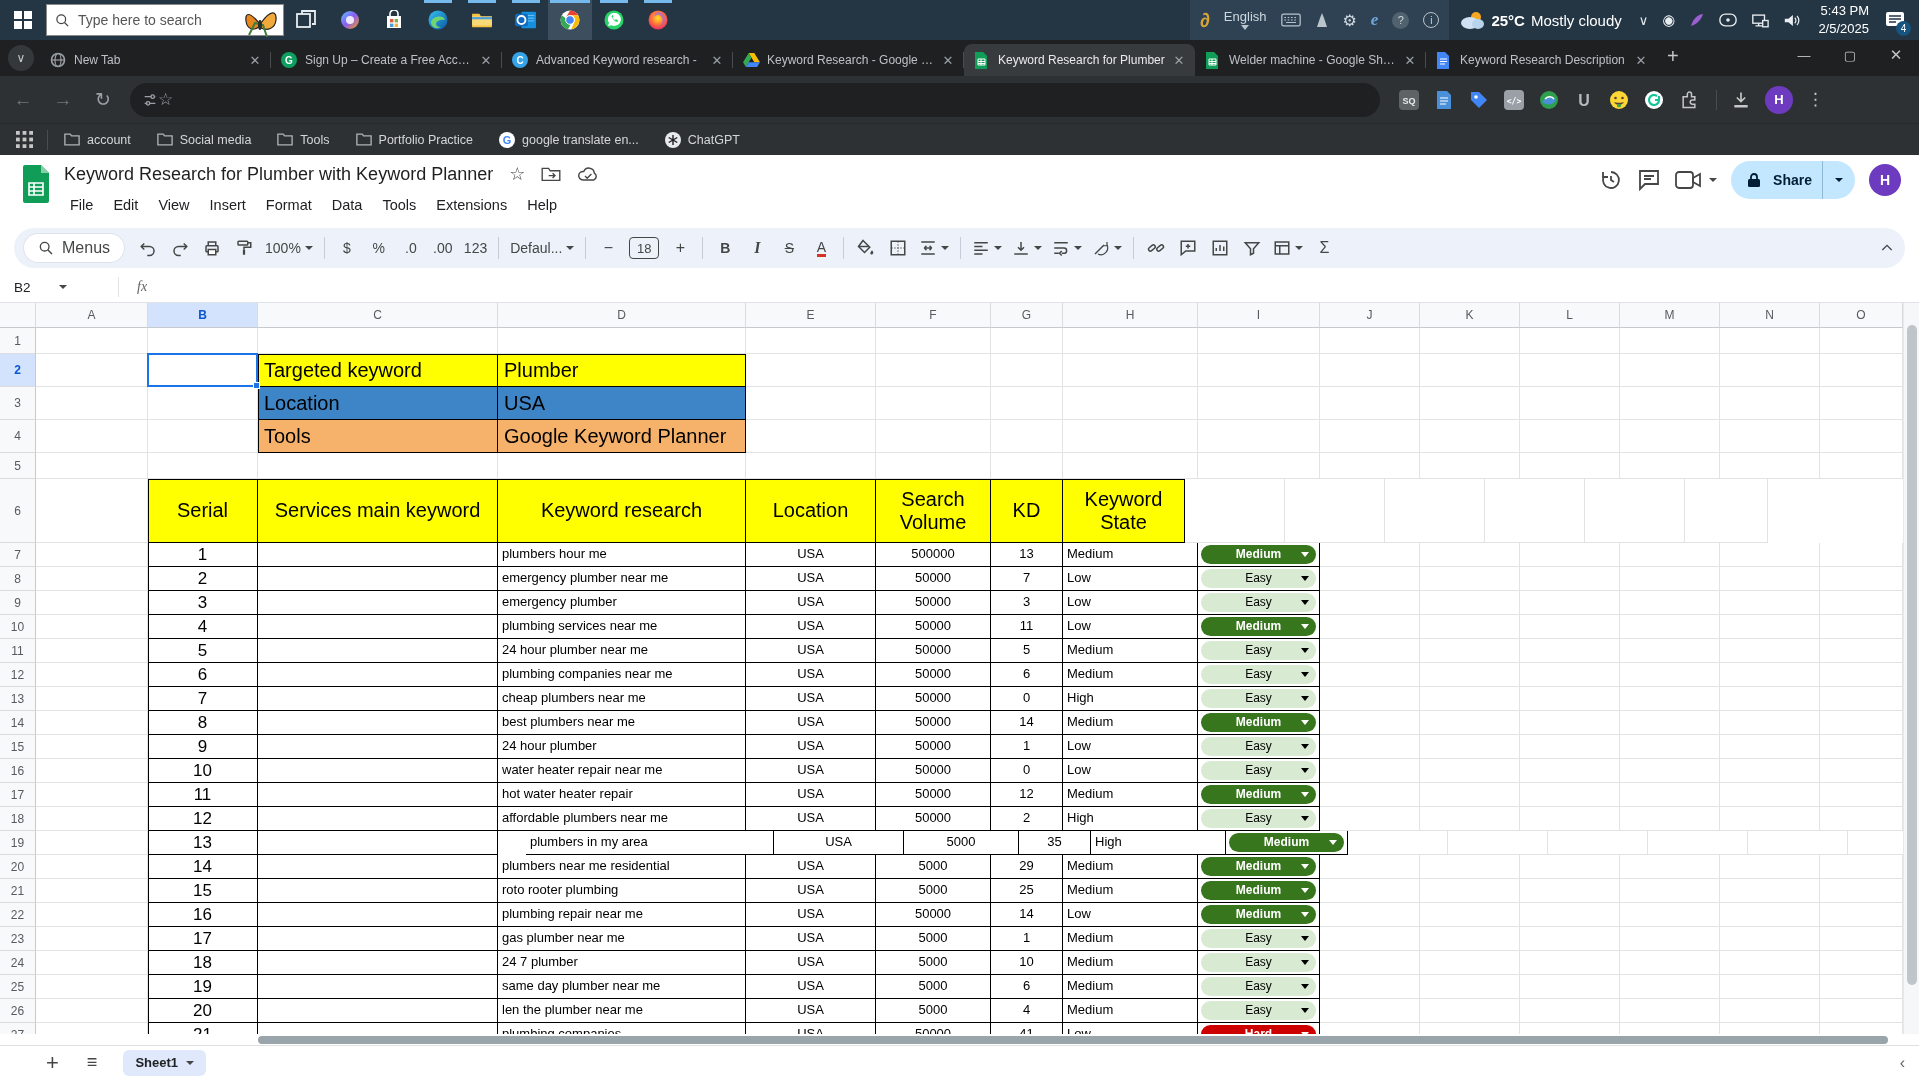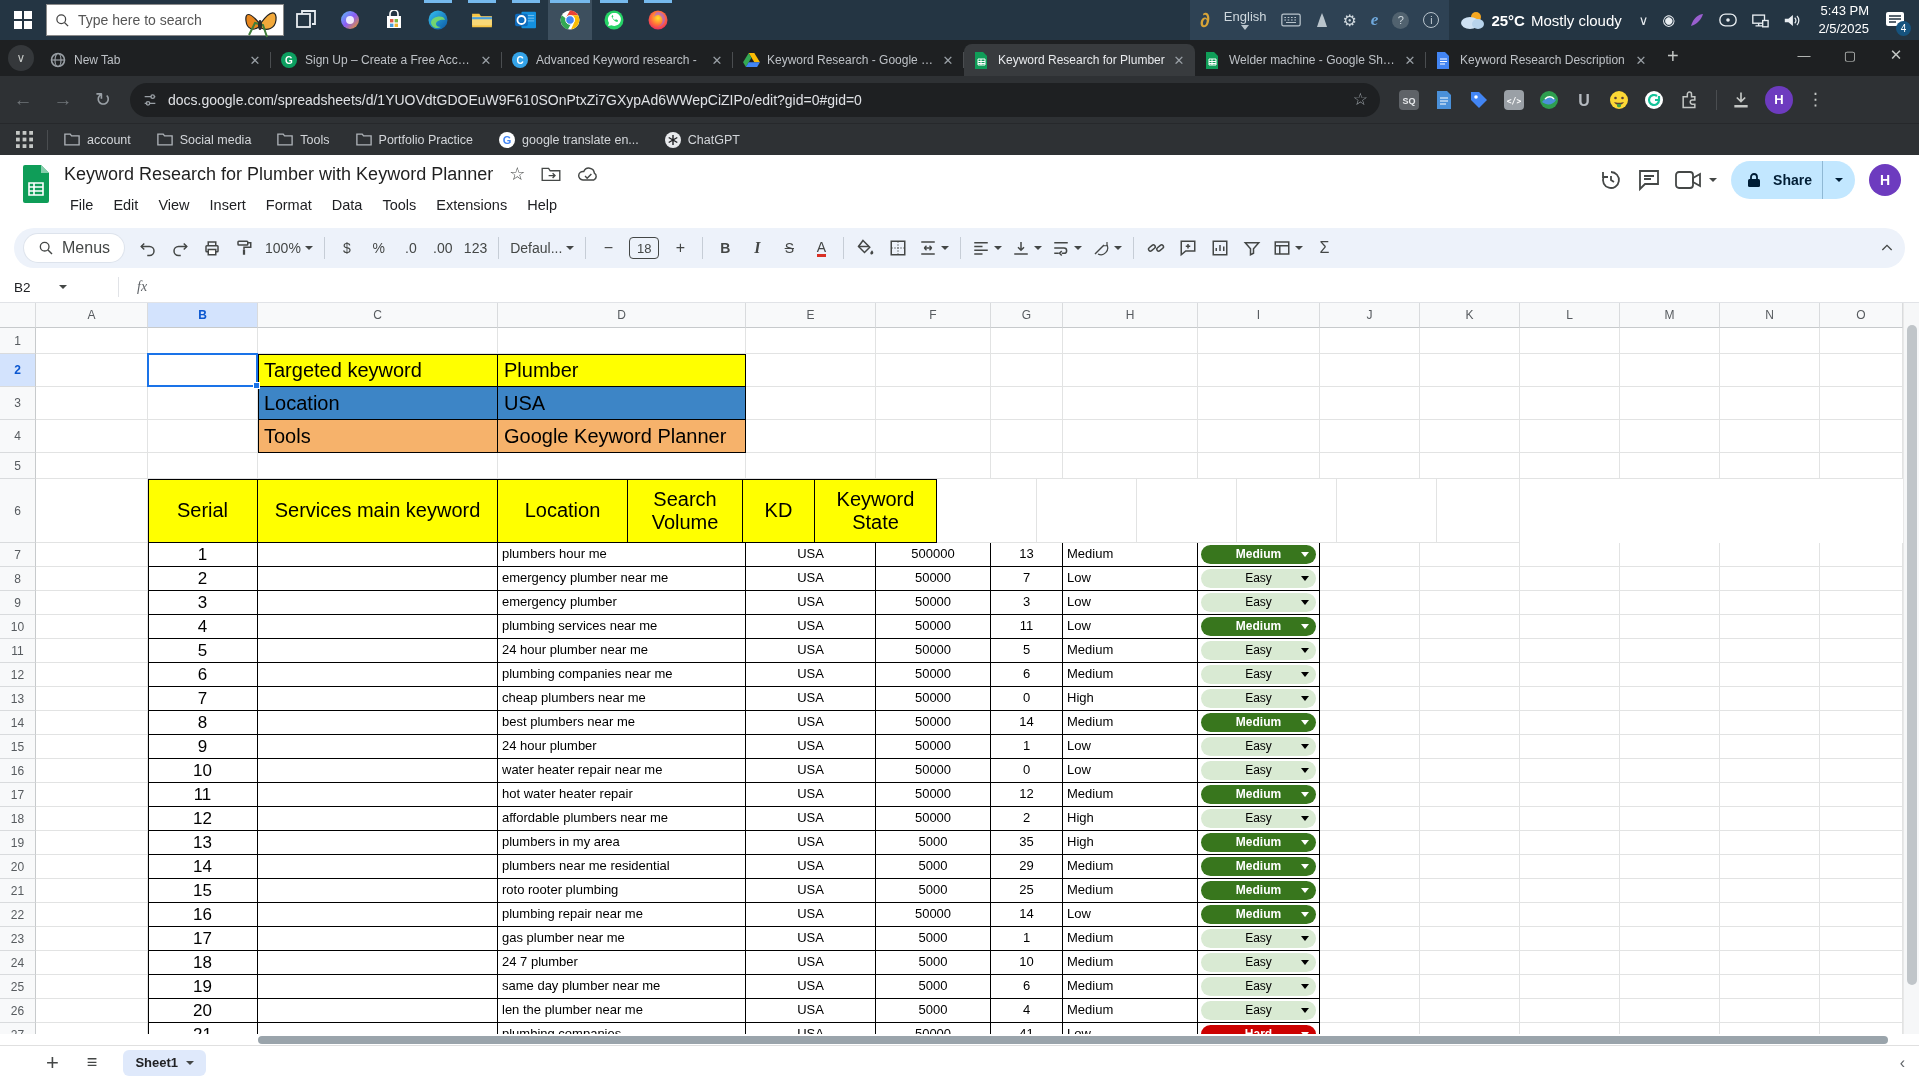--- a/index.html
+++ b/index.html
@@ -399,21 +399,20 @@
 <div id="chrometoolbar" class="abs">
   <div class="nav-ic" style="color:#71767a">←</div>
   <div class="nav-ic" style="color:#71767a">→</div>
   <div class="nav-ic">↻</div>
   <div id="omnibox">
     <svg width="16" height="16" viewBox="0 0 24 24">
         <path d="M4 7h10M18 7h2M4 17h4M12 17h8" stroke="#9aa0a6" stroke-width="2"></path>
         <circle cx="16" cy="7" r="2.6" fill="none" stroke="#9aa0a6" stroke-width="2"></circle>
         <circle cx="9" cy="17" r="2.6" fill="none" stroke="#9aa0a6" stroke-width="2"></circle>
       </svg>
-    <span class="url">docs.google.com/spreadsheets/d/1YUOVdtGDOEuW9F610SOnPtxZi7GXypAd6WWepCiZIPo/edit?gid=0#gid=0</span>
     <span style="color:#9aa0a6;font-size:17px">☆</span>
   </div>
   <div id="ext-row">
       <div class="ext-ic">
         <svg width="20" height="20" viewBox="0 0 20 20">
           <rect x="0" y="0" width="20" height="20" rx="4" fill="#5f6368"></rect>
           <text x="10" y="14" font-size="9" font-weight="bold" fill="#e8eaed" text-anchor="middle" font-family="Liberation Sans,sans-serif">SQ</text>
         </svg>
       </div>
       <div class="ext-ic">
@@ -905,20 +904,21 @@
       <div class="gc" style="flex: 0 0 100px;"></div>
       <div class="gc" style="flex: 0 0 100px;"></div>
       <div class="gc" style="flex: 0 0 100px;"></div>
       <div class="gc" style="flex: 0 0 83px;"></div>
     </div>
     <div class="grow" style="height: 64px;">
       <div class="rnum" style="flex: 0 0 36px;">6</div>
       <div class="gc" style="flex: 0 0 112px;"></div>
       <div class="gc" style="flex: 0 0 110px; border-right: 1px solid rgb(0, 0, 0); border-bottom: 1px solid rgb(0, 0, 0); background: rgb(255, 255, 0); font-size: 20px; justify-content: center; text-align: center; box-shadow: rgb(0, 0, 0) 1px 0px inset, rgb(0, 0, 0) 0px 1px inset;">Serial</div>
       <div class="gc" style="flex: 0 0 240px; border-right: 1px solid rgb(0, 0, 0); border-bottom: 1px solid rgb(0, 0, 0); background: rgb(255, 255, 0); font-size: 20px; justify-content: center; text-align: center; box-shadow: rgb(0, 0, 0) 0px 1px inset;">Services main keyword</div>
+      <div class="gc" style="flex: 0 0 248px; border-right: 1px solid rgb(0, 0, 0); border-bottom: 1px solid rgb(0, 0, 0); background: rgb(255, 255, 0); font-size: 20px; justify-content: center; text-align: center; box-shadow: rgb(0, 0, 0) 0px 1px inset;">Keyword research</div>
       <div class="gc" style="flex: 0 0 130px; border-right: 1px solid rgb(0, 0, 0); border-bottom: 1px solid rgb(0, 0, 0); background: rgb(255, 255, 0); font-size: 20px; justify-content: center; text-align: center; box-shadow: rgb(0, 0, 0) 0px 1px inset;">Location</div>
       <div class="gc" style="flex: 0 0 115px; border-right: 1px solid rgb(0, 0, 0); border-bottom: 1px solid rgb(0, 0, 0); background: rgb(255, 255, 0); font-size: 20px; justify-content: center; text-align: center; box-shadow: rgb(0, 0, 0) 0px 1px inset;">Search Volume</div>
       <div class="gc" style="flex: 0 0 72px; border-right: 1px solid rgb(0, 0, 0); border-bottom: 1px solid rgb(0, 0, 0); background: rgb(255, 255, 0); font-size: 20px; justify-content: center; text-align: center; box-shadow: rgb(0, 0, 0) 0px 1px inset;">KD</div>
       <div class="gc" style="flex: 0 0 122px; border-right: 1px solid rgb(0, 0, 0); border-bottom: 1px solid rgb(0, 0, 0); background: rgb(255, 255, 0); font-size: 20px; justify-content: center; text-align: center; box-shadow: rgb(0, 0, 0) 0px 1px inset;">Keyword State</div>
       <div class="gc" style="flex: 0 0 100px;"></div>
       <div class="gc" style="flex: 0 0 100px;"></div>
       <div class="gc" style="flex: 0 0 100px;"></div>
       <div class="gc" style="flex: 0 0 100px;"></div>
       <div class="gc" style="flex: 0 0 100px;"></div>
       <div class="gc" style="flex: 0 0 83px;"></div>
@@ -1197,21 +1197,21 @@
       <div class="gc" style="flex: 0 0 100px;"></div>
       <div class="gc" style="flex: 0 0 100px;"></div>
       <div class="gc" style="flex: 0 0 100px;"></div>
       <div class="gc" style="flex: 0 0 83px;"></div>
     </div>
     <div class="grow" style="height: 24px;">
       <div class="rnum" style="flex: 0 0 36px;">19</div>
       <div class="gc" style="flex: 0 0 112px;"></div>
       <div class="gc" style="flex: 0 0 110px; border-right: 1px solid rgb(0, 0, 0); border-bottom: 1px solid rgb(0, 0, 0); justify-content: center; font-size: 17px; box-shadow: rgb(0, 0, 0) 1px 0px inset;">13</div>
       <div class="gc" style="flex: 0 0 240px; border-right: 1px solid rgb(0, 0, 0); border-bottom: 1px solid rgb(0, 0, 0);"></div>
-      <div class="gc" style="flex: 0 0 248px; border-right: 1px solid rgb(0, 0, 0); border-bottom: 1px solid rgb(0, 0, 0); padding-left: 4px;">plumbers in my area</div>
+      <div class="gc" style="flex: 0 0 248px; border-right: 1px solid rgb(0, 0, 0); border-bottom: 1px solid rgb(0, 0, 0); padding-left: 4px; margin-left: 28px;">plumbers in my area</div>
       <div class="gc" style="flex: 0 0 130px; border-right: 1px solid rgb(0, 0, 0); border-bottom: 1px solid rgb(0, 0, 0); justify-content: center;">USA</div>
       <div class="gc" style="flex: 0 0 115px; border-right: 1px solid rgb(0, 0, 0); border-bottom: 1px solid rgb(0, 0, 0); justify-content: center;">5000</div>
       <div class="gc" style="flex: 0 0 72px; border-right: 1px solid rgb(0, 0, 0); border-bottom: 1px solid rgb(0, 0, 0); justify-content: center;">35</div>
       <div class="gc" style="flex: 0 0 135px; border-right: 1px solid rgb(0, 0, 0); border-bottom: 1px solid rgb(0, 0, 0); padding-left: 4px;">High</div>
       <div class="gc" style="flex: 0 0 122px; border-right: 1px solid rgb(0, 0, 0); border-bottom: 1px solid rgb(0, 0, 0);">
         <div class="chip" style="background: rgb(56, 118, 29); color: rgb(255, 255, 255);">
           <span style="font-weight: bold;">Medium</span>
           <span class="ca"></span>
         </div>
       </div>

